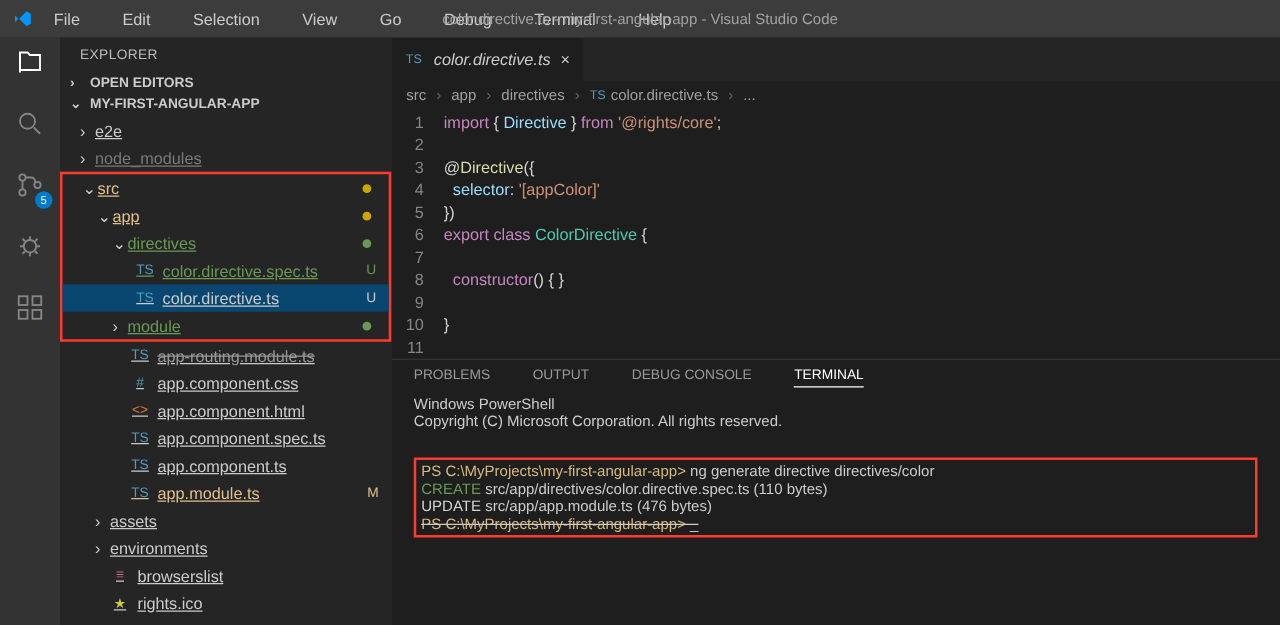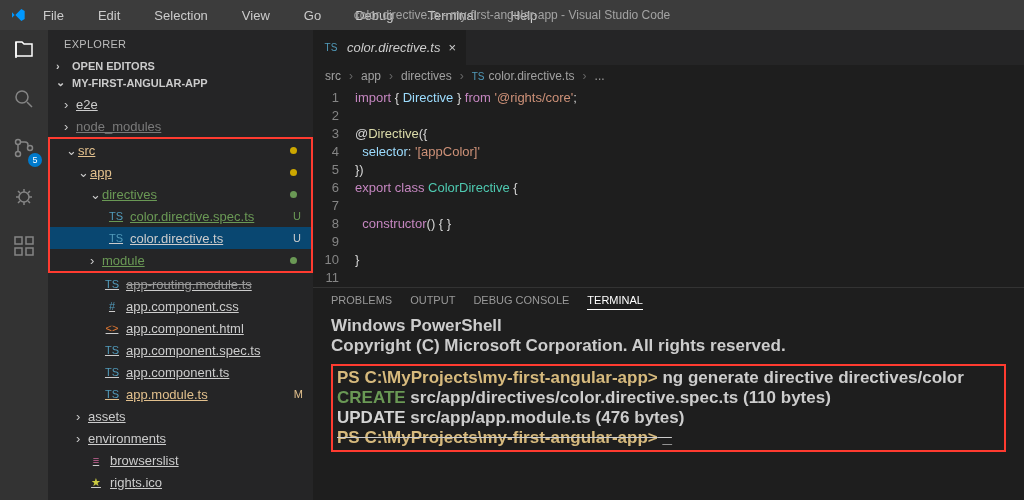--- a/index.html
+++ b/index.html
@@ -35,25 +35,25 @@
 .tab { background:#1e1e1e; padding:0 10px; display:flex; align-items:center; gap:8px; border-right:1px solid #252526; }
 .tab .close { color:#ccc; cursor:pointer; }
 .breadcrumb { height:22px; display:flex; align-items:center; padding:0 12px; font-size:12px; color:#a0a0a0; gap:4px; }
 .breadcrumb .sep::before { content:"›"; margin:0 4px; color:#666; }
 .code { display:flex; font-family:Consolas,monospace; font-size:13px; padding-top:2px; }
 .gutter { width:42px; text-align:right; color:#858585; padding-right:16px; }
 .gutter div { height:18px; line-height:18px; }
 .lines div { height:18px; line-height:18px; white-space:pre; }
 .kw { color:#c586c0; } .id { color:#9cdcfe; } .cls { color:#4ec9b0; } .fn { color:#dcdcaa; } .str { color:#ce9178; } .plain { color:#d4d4d4; }
 .panel { border-top:1px solid #333; height:160px; display:flex; flex-direction:column; }
-.panel-tabs { display:flex; gap:18px; padding:6px 18px 4px; font-size:11px; color:#999; }
+.panel-tabs { display:flex; gap:34px; padding:6px 18px 4px; font-size:11px; color:#999; }
 .panel-tabs span { cursor:pointer; }
 .panel-tabs span.active { color:#fff; border-bottom:1px solid #fff; padding-bottom:3px; }
-.term { font-family:Consolas,monospace; font-size:17px; color:#ccc; padding:2px 18px;font-weight:bold; }
-.term .hl { border:2px solid #ff3b30; padding:2px 4px; margin-top:8px; }
+.term { font-family:Consolas,monospace; font-size:12px; color:#ccc; padding:2px 18px; }
+.term .hl { border:2px solid #ff3b30; padding:2px 4px; margin-top:22px; }
 .prompt-y { color:#d7ba7d; }
 .create { color:#6a9955; }
 .upd { color:#d4d4d4; }
 </style>
 </head>
 <body>
 
 <div class="titlebar">
   <div class="tb-icon">
     <svg width="16" height="16" viewBox="0 0 24 24">

